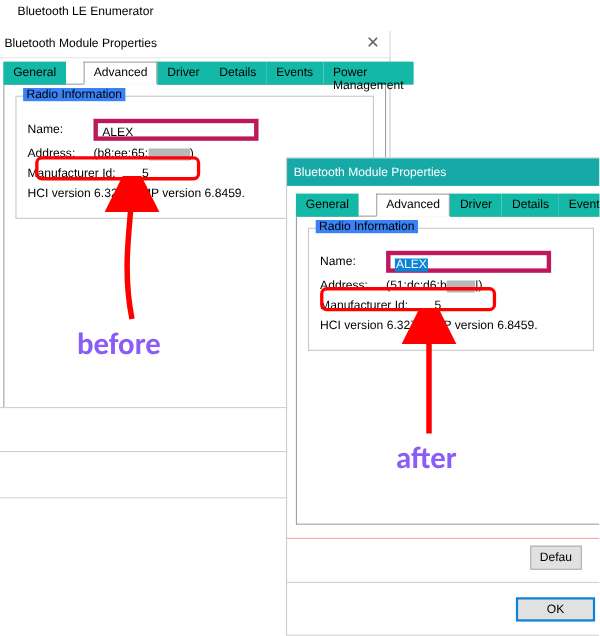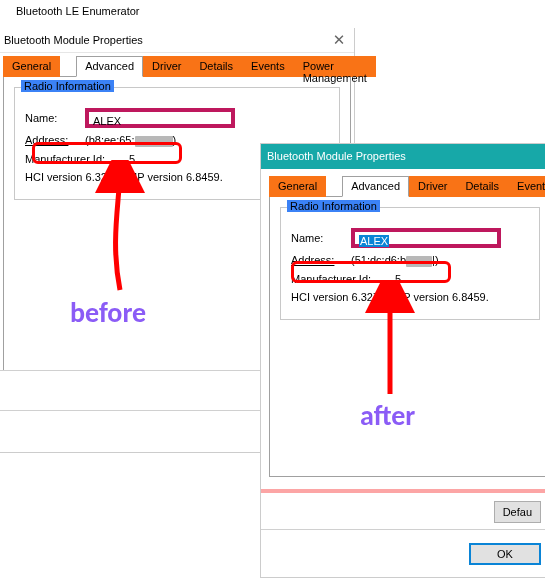--- a/index.html
+++ b/index.html
@@ -6,50 +6,50 @@
     body { width: 545px; height: 578px; background: #fff; position: relative; overflow: hidden; color: #000; }
 
     .app-title { position: absolute; left: 0; top: 0; width: 260px; height: 22px; line-height: 22px; padding-left: 16px; color: #000; background: #fff; }
 
     
     .dlg1 { position: absolute; left: 0; top: 28px; width: 355px; height: 425px; border: 1px solid #ccc; border-top: none; border-left: none; background: #fff; }
     .dlg1-titlebar { height: 25px; line-height: 25px; padding-left: 4px; position: relative; background: #fff; border-bottom: 1px solid #e6e6e6; color: #000; }
     .dlg1-close { position: absolute; right: 6px; top: 3px; width: 18px; height: 18px; color: #666; font-size: 15px; text-align: center; line-height: 18px; }
 
     .tabs { display: flex; border-bottom: 1px solid #a0a0a0; height: 22px; margin-top: 2px; }
-    .tab { padding: 3px 8px 2px; border: 1px solid transparent; border-bottom: none; color: #000; cursor: default; background: #f97316; position: relative; top: 1px; }
+    .tab { padding: 3px 8px 2px; border: 1px solid transparent; border-bottom: none; color: #000; cursor: default; background: #14b8a6; position: relative; top: 1px; }
     .tab.active { border-color: #a0a0a0; background: #fff; border-bottom: 1px solid #fff; margin-left: 16px; }
 
     .tabbody { border: 1px solid #a0a0a0; border-top: none; height: 325px; position: relative; padding: 10px; margin-left: 3px; margin-right: 3px; }
 
     .groupbox { border: 1px solid #c8c8c8; position: relative; padding: 14px 10px 10px; }
     .grouplegend { position: absolute; top: -8px; left: 6px; background: #3b82f6; padding: 0 3px; color: #000; }
 
     .field-row { display: flex; align-items: center; margin: 6px 0; }
     .label { width: 60px; text-align: left; }
-    .addr-label { width: 60px; text-decoration: underline; }
+    .addr-label { width: 60px; }
     .input-box { border: 4px solid #be185d; height: 20px; line-height: 18px; padding: 0 4px; width: 150px; background: #fff; }
     .readonly { color: #000; text-align: right; }
 
     .redbox { position: absolute; border: 3px solid #f00; border-radius: 6px; pointer-events: none; }
     .censor { display:inline-block; background: #b8b8b8; height: 11px; width: 38px; vertical-align: middle; border-radius: 1px; }
 
     .dlg1-btnbar1 { position: absolute; left: 0; bottom: 48px; right: 0; height: 34px; border-top: 1px solid #d0d0d0; display:flex; justify-content:flex-end; align-items:center; padding-right:4px; background:#fff; }
     .dlg1-btnbar2 { position: absolute; left: 0; bottom: 0; right: 0; height: 42px; border-top: 1px solid #d0d0d0; display:flex; justify-content:flex-end; align-items:center; padding-right:4px; background:#fff; gap:6px;}
     .winbtn { height: 22px; min-width: 26px; padding: 0 8px; border: 1px solid #adadad; background:#e1e1e1; text-align:center; line-height:20px; }
     .dlg1-tabs { margin-left: 3px; margin-right: 3px; }
 
     
     .arrow { position: absolute; pointer-events: none; }
     .caption { position: absolute; font-family: "Calibri", Arial, sans-serif; font-size: 28px; font-weight: bold; color: #8b5cf6; }
 
     
     .dlg2 { position: absolute; left: 260px; top: 143px; width: 285px; height: 435px; border: 1px solid #ccc; border-right: none; background: #fff; }
     .dlg2-titlebar { background: #17a8a8; color: #fff; height: 25px; line-height: 25px; padding-left: 6px; font-weight: normal; font-size: 12px; }
-    .dlg2-defbar { position:absolute; left:0; right:0; bottom: 54px; height: 34px; border-top:4px solid #fca5a5; display:flex; justify-content:flex-end; align-items:flex-end; padding-right:4px;}
+    .dlg2-defbar { position:absolute; left:0; right:0; bottom: 54px; height: 34px; border-top:1px solid #fca5a5; display:flex; justify-content:flex-end; align-items:center; padding-right:16px;}
     .dlg2-okbar  { position:absolute; left:0; right:0; bottom: 0; height: 48px; border-top:1px solid #d0d0d0; display:flex; justify-content:flex-end; align-items:center; padding-right:4px; gap:6px;}
     .okbtn { height: 22px; min-width: 72px; border: 2px solid #0a84d6; background:#e1e1e1; text-align:center; line-height:18px; }
     .defbtn { height:22px; padding:0 8px; border:1px solid #adadad; background:#e1e1e1; line-height:20px;}
 
     .dlg2 .tabs { margin-left: 8px; margin-right: 0; margin-top:6px; }
     .dlg2 .tabbody { margin-left: 8px; margin-right:0; border-right:none; height: 280px; }
     .dlg2 .input-box.selected { background: #fff; }
     .sel-text { background:#0a84d6; color:#fff; padding: 0 1px; }
 
     .dlg2 .groupbox { width: 260px; }

